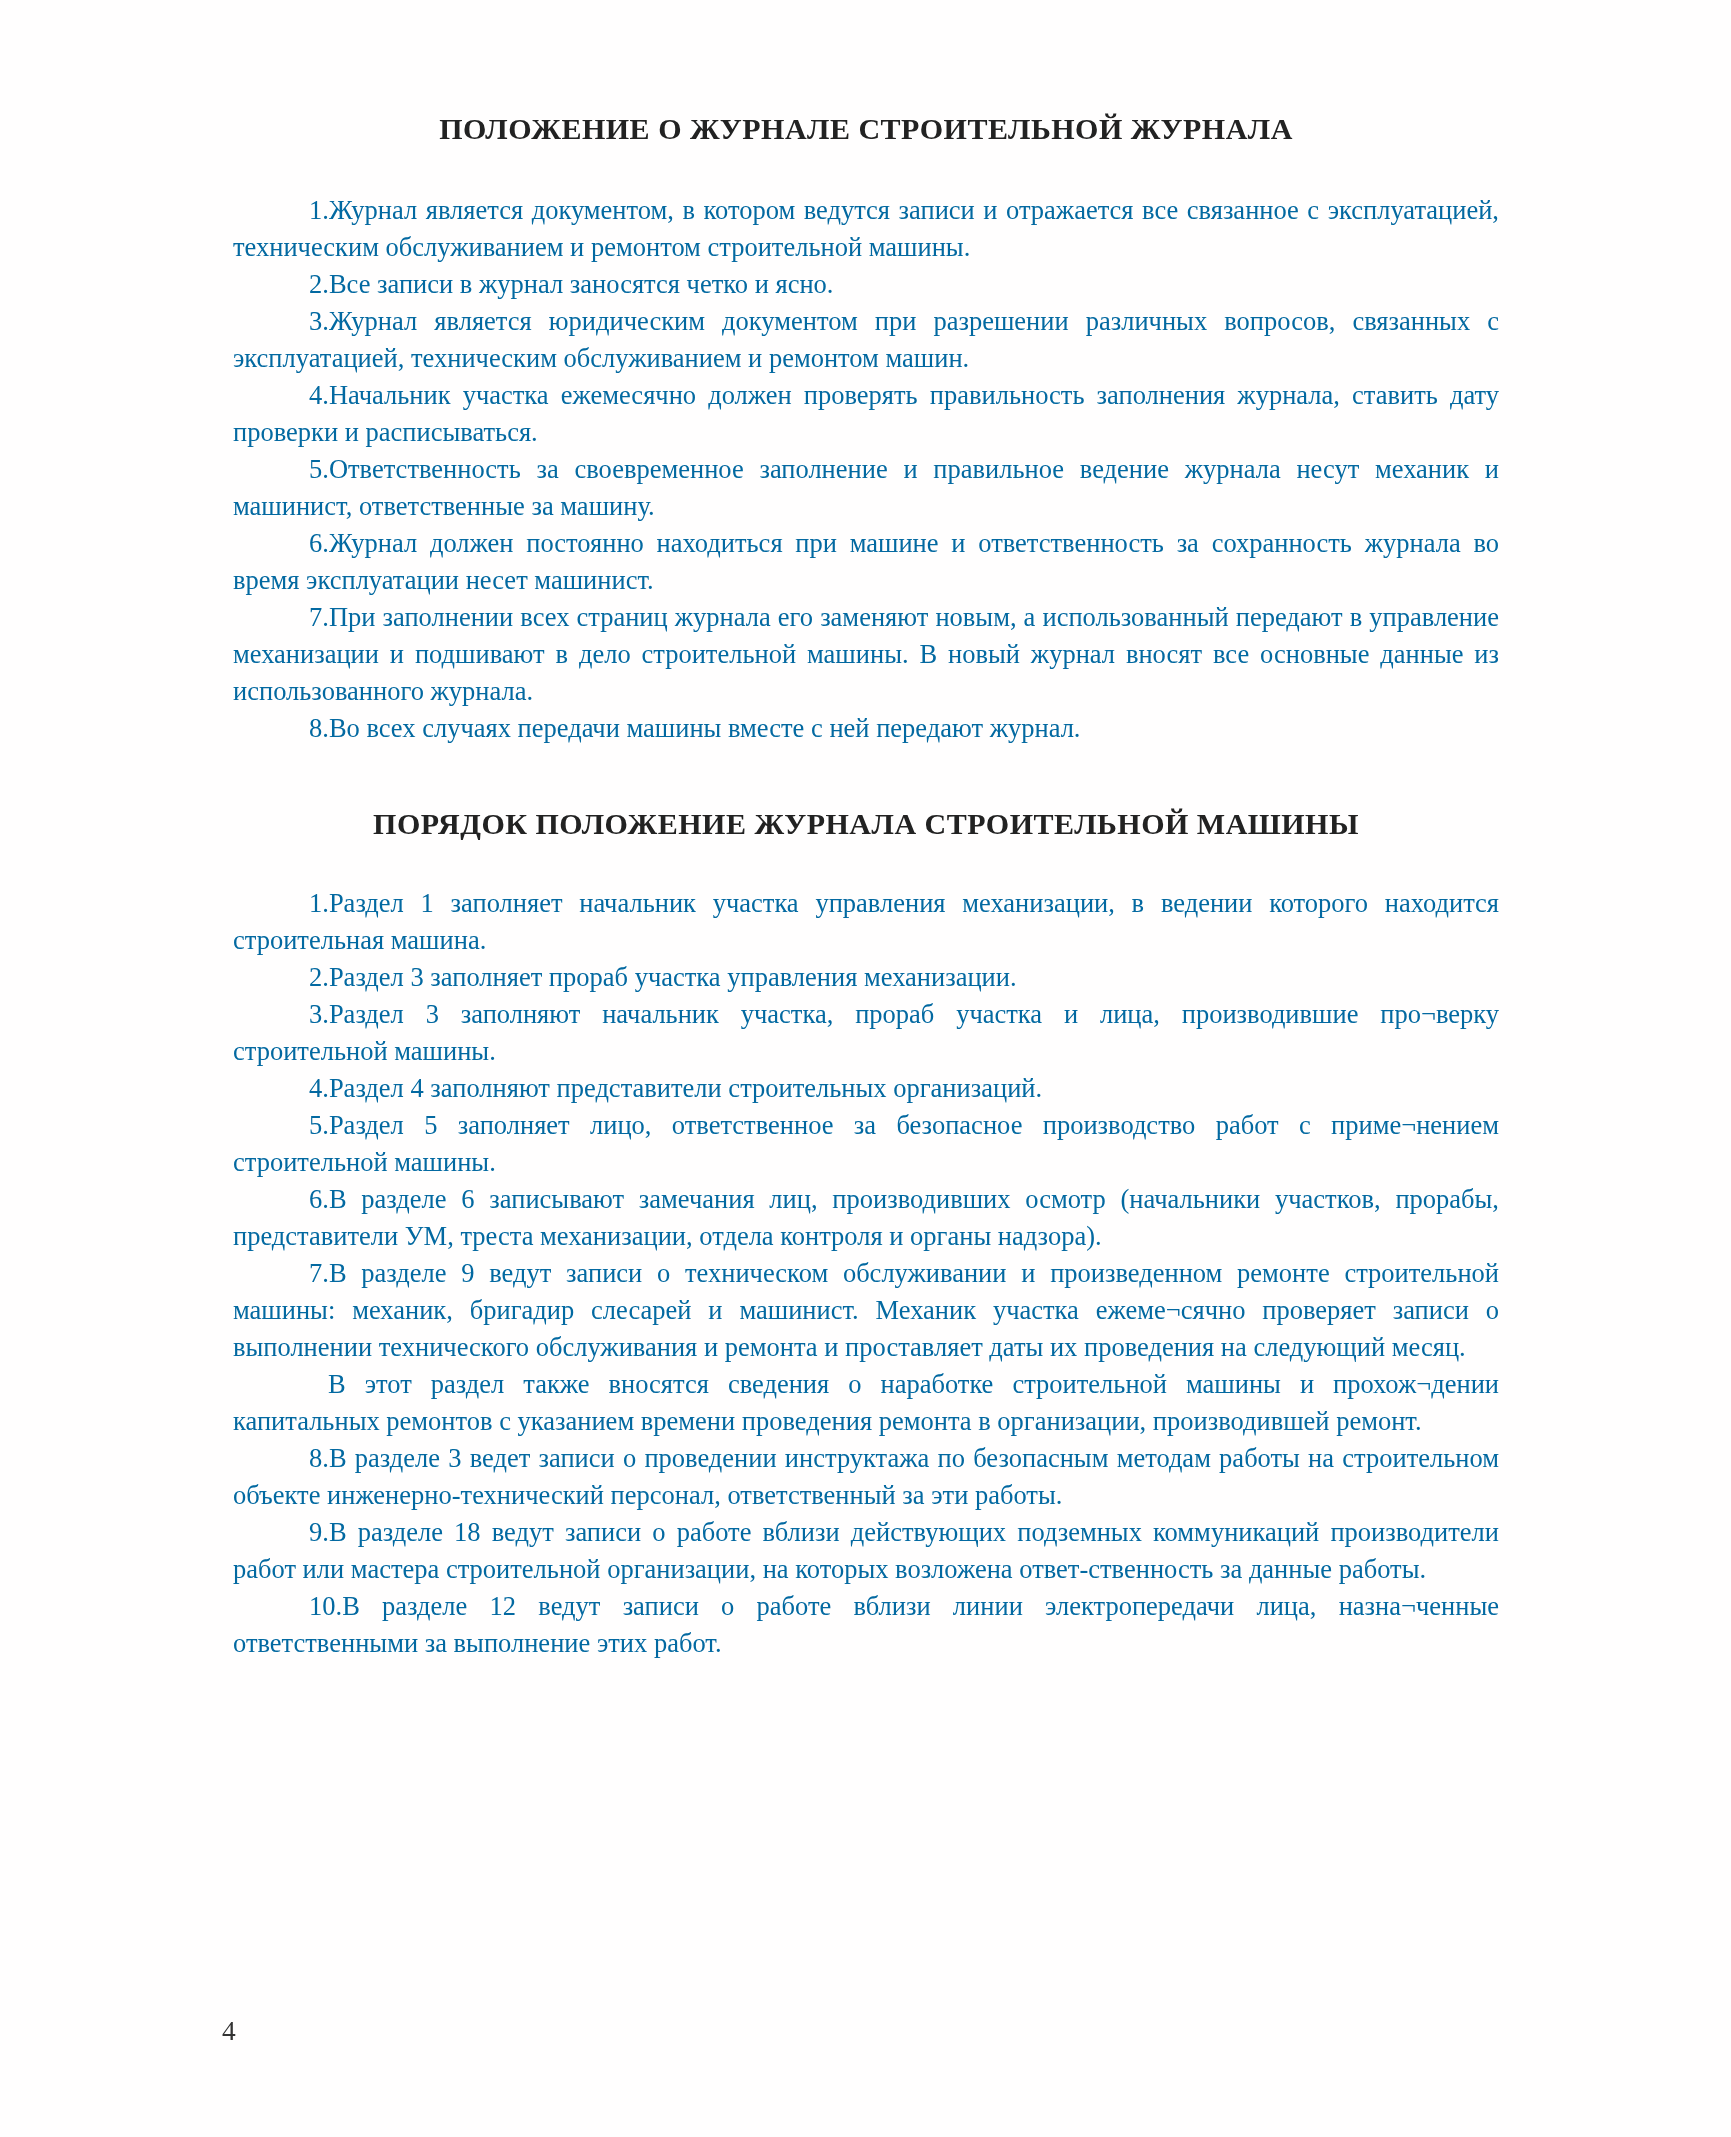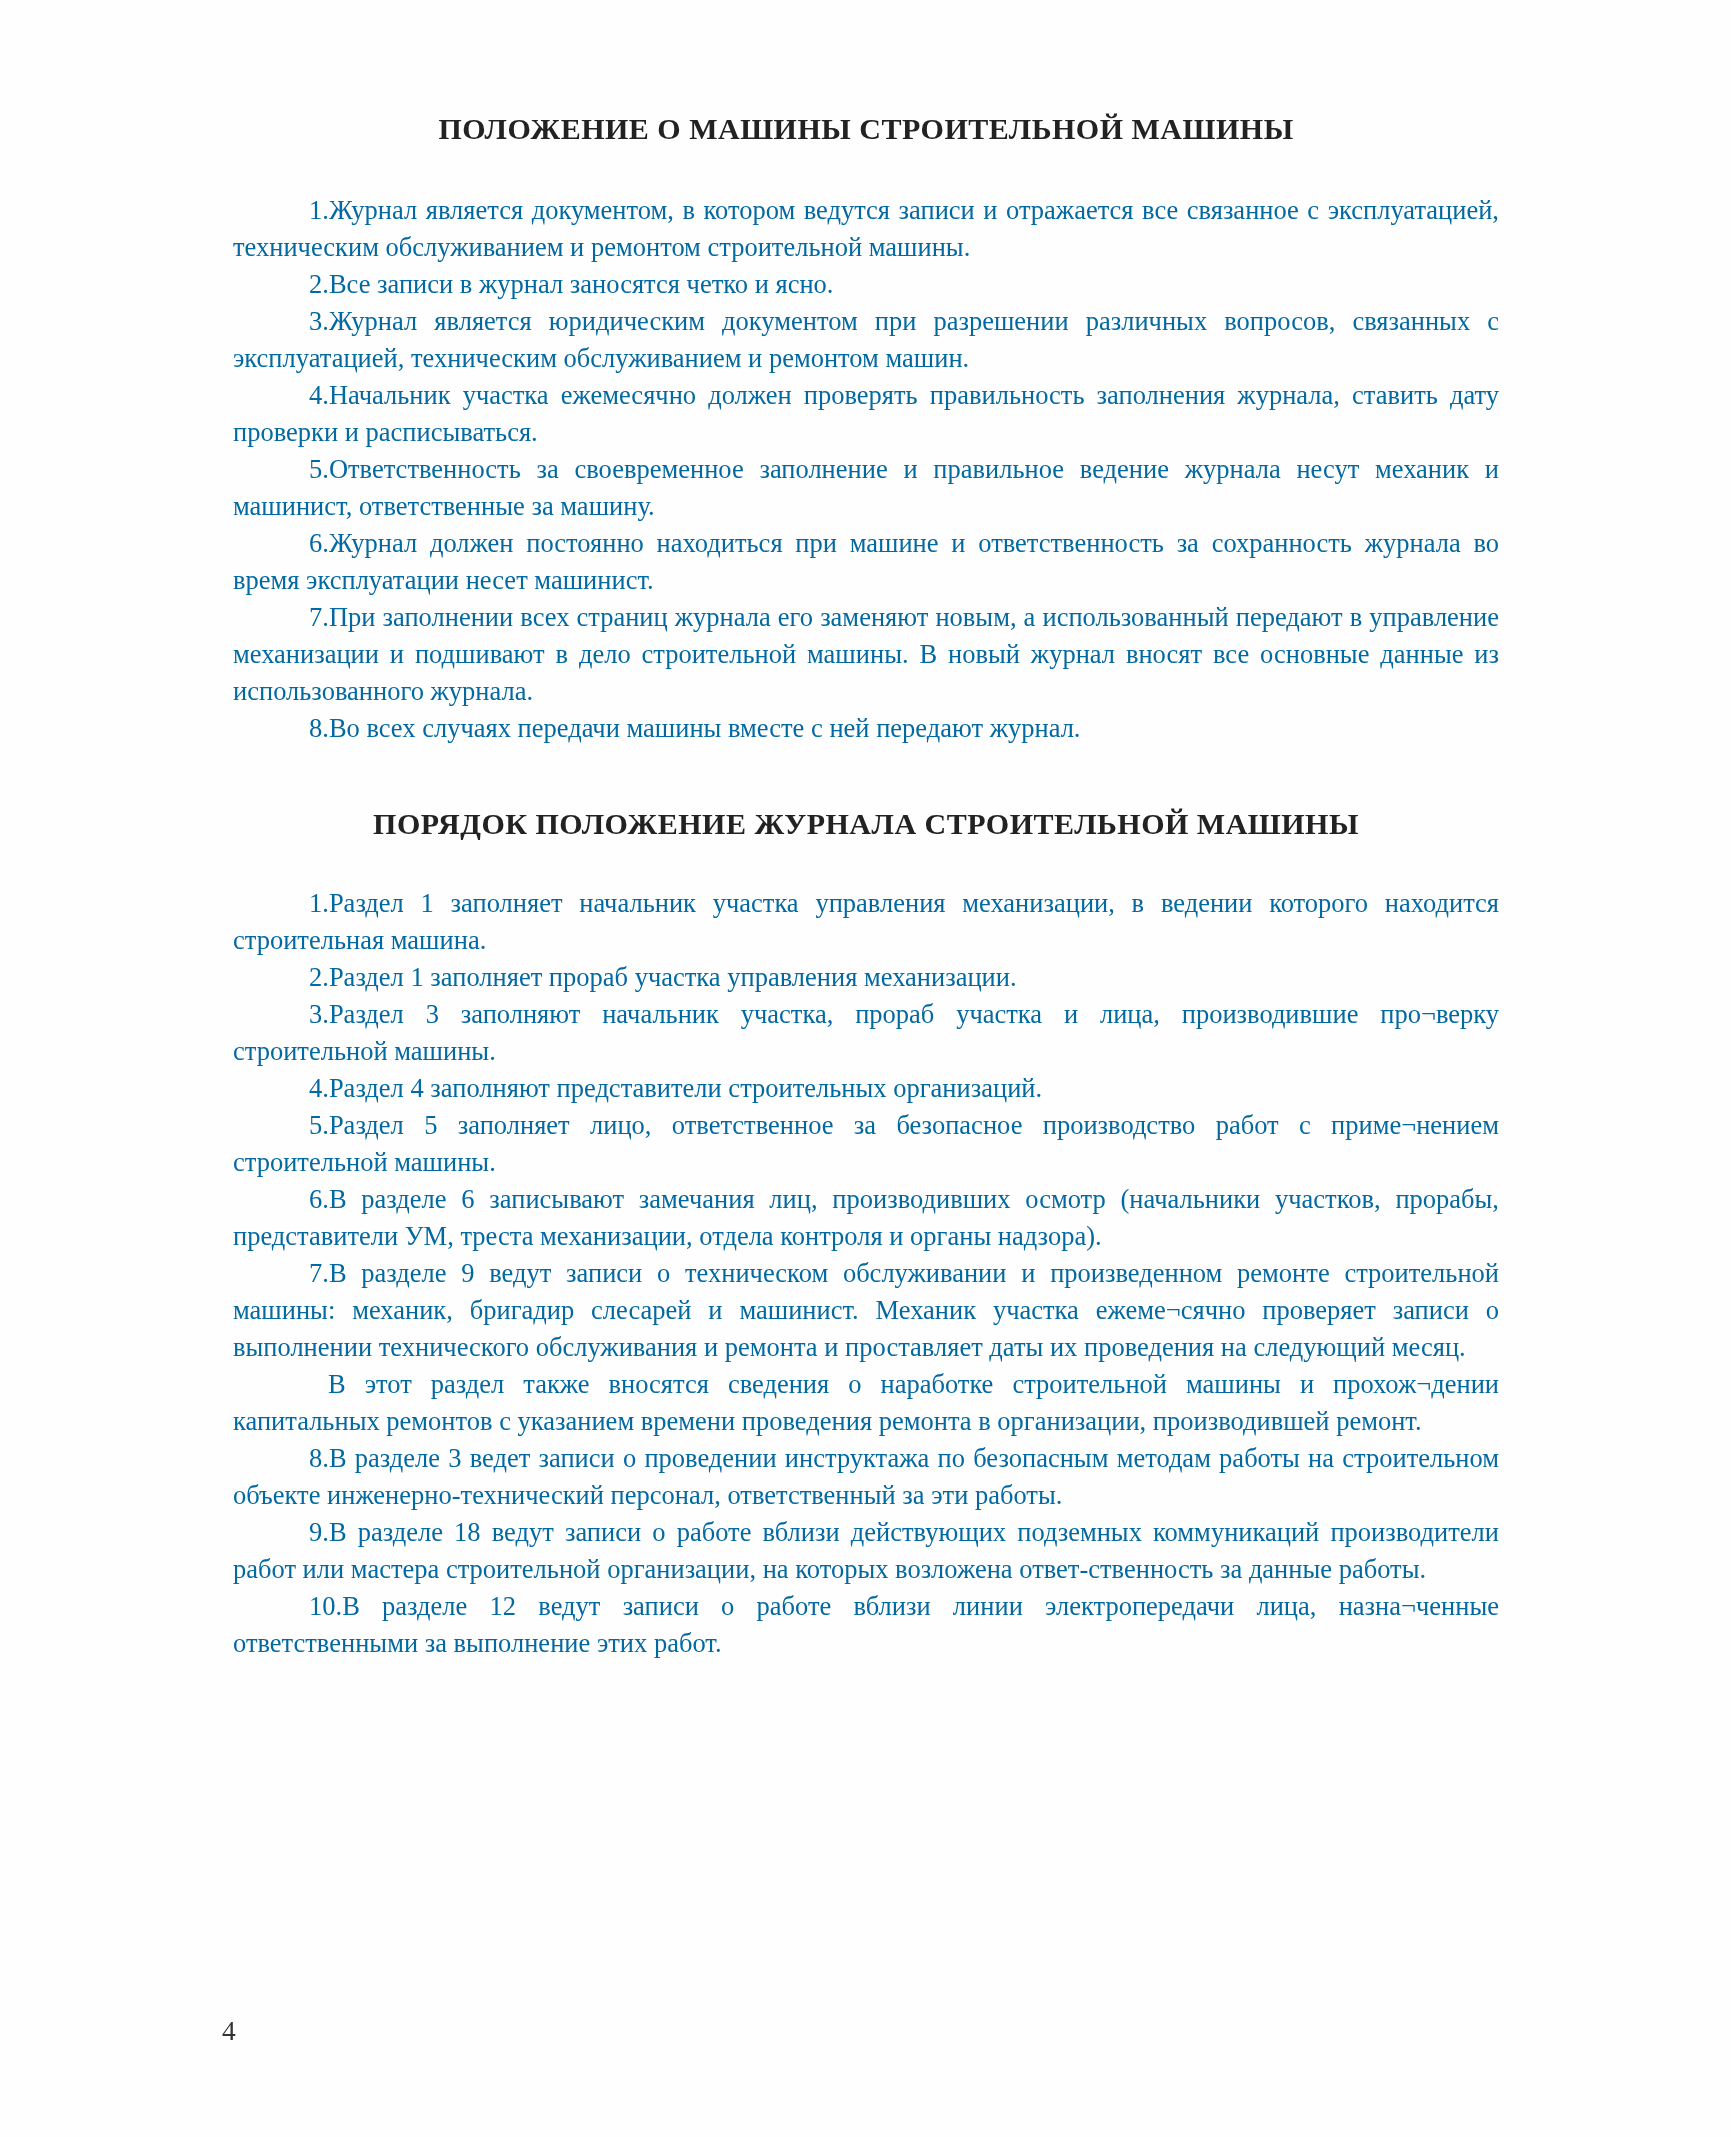--- a/index.html
+++ b/index.html
@@ -63,36 +63,36 @@
     line-height:31px;
     color:#333333;
   }
 </style>
 </head>
 <body>
 
 <div class="page">
   <div class="content">
 
-    <h1 class="doc-title">ПОЛОЖЕНИЕ О МАШИНЫ СТРОИТЕЛЬНОЙ МАШИНЫ</h1>
+    <h1 class="doc-title">ПОЛОЖЕНИЕ О ЖУРНАЛЕ СТРОИТЕЛЬНОЙ ЖУРНАЛА</h1>
     <div class="items">
         <p class="para"><span class="num">1.</span><span>Журнал является документом, в котором ведутся записи и отражается все связанное с эксплуатацией, техническим обслуживанием и ремонтом строительной машины.</span></p>
         <p class="para"><span class="num">2.</span><span>Все записи в журнал заносятся четко и ясно.</span></p>
         <p class="para"><span class="num">3.</span><span>Журнал является юридическим документом при разрешении различных вопросов, связанных с эксплуатацией, техническим обслуживанием и ремонтом машин.</span></p>
         <p class="para"><span class="num">4.</span><span>Начальник участка ежемесячно должен проверять правильность заполнения журнала, ставить дату проверки и расписываться.</span></p>
         <p class="para"><span class="num">5.</span><span>Ответственность за своевременное заполнение и правильное ведение журнала несут механик и машинист, ответственные за машину.</span></p>
         <p class="para"><span class="num">6.</span><span>Журнал должен постоянно находиться при машине и ответственность за сохранность журнала во время эксплуатации несет машинист.</span></p>
         <p class="para"><span class="num">7.</span><span>При заполнении всех страниц журнала его заменяют новым, а использованный передают в управление механизации и подшивают в дело строительной машины. В новый журнал вносят все основные данные из использованного журнала.</span></p>
         <p class="para"><span class="num">8.</span><span>Во всех случаях передачи машины вместе с ней передают журнал.</span></p>
       </div>
 
     <h1 class="doc-title second">ПОРЯДОК ПОЛОЖЕНИЕ ЖУРНАЛА СТРОИТЕЛЬНОЙ МАШИНЫ</h1>
     <div class="items">
         <p class="para"><span class="num">1.</span><span>Раздел 1 заполняет начальник участка управления механизации, в ведении которого находится строительная машина.</span></p>
-        <p class="para"><span class="num">2.</span><span>Раздел 1 заполняет прораб участка управления механизации.</span></p>
+        <p class="para"><span class="num">2.</span><span>Раздел 3 заполняет прораб участка управления механизации.</span></p>
         <p class="para"><span class="num">3.</span><span>Раздел 3 заполняют начальник участка, прораб участка и лица, производившие про¬верку строительной машины.</span></p>
         <p class="para"><span class="num">4.</span><span>Раздел 4 заполняют представители строительных организаций.</span></p>
         <p class="para"><span class="num">5.</span><span>Раздел 5 заполняет лицо, ответственное за безопасное производство работ с приме¬нением строительной машины.</span></p>
         <p class="para"><span class="num">6.</span><span>В разделе 6 записывают замечания лиц, производивших осмотр (начальники участков, прорабы, представители УМ, треста механизации, отдела контроля и органы надзора).</span></p>
         <p class="para"><span class="num">7.</span><span>В разделе 9 ведут записи о техническом обслуживании и произведенном ремонте строительной машины: механик, бригадир слесарей и машинист. Механик участка ежеме¬сячно проверяет записи о выполнении технического обслуживания и ремонта и проставляет даты их проведения на следующий месяц.</span></p>
         <p class="para sub">В этот раздел также вносятся сведения о наработке строительной машины и прохож¬дении капитальных ремонтов с указанием времени проведения ремонта в организации, производившей ремонт.</p>
         <p class="para"><span class="num">8.</span><span>В разделе 3 ведет записи о проведении инструктажа по безопасным методам работы на строительном объекте инженерно-технический персонал, ответственный за эти работы.</span></p>
         <p class="para"><span class="num">9.</span><span>В разделе 18 ведут записи о работе вблизи действующих подземных коммуникаций производители работ или мастера строительной организации, на которых возложена ответ-ственность за данные работы.</span></p>
         <p class="para"><span class="num">10.</span><span>В разделе 12 ведут записи о работе вблизи линии электропередачи лица, назна¬ченные ответственными за выполнение этих работ.</span></p>
       </div>

